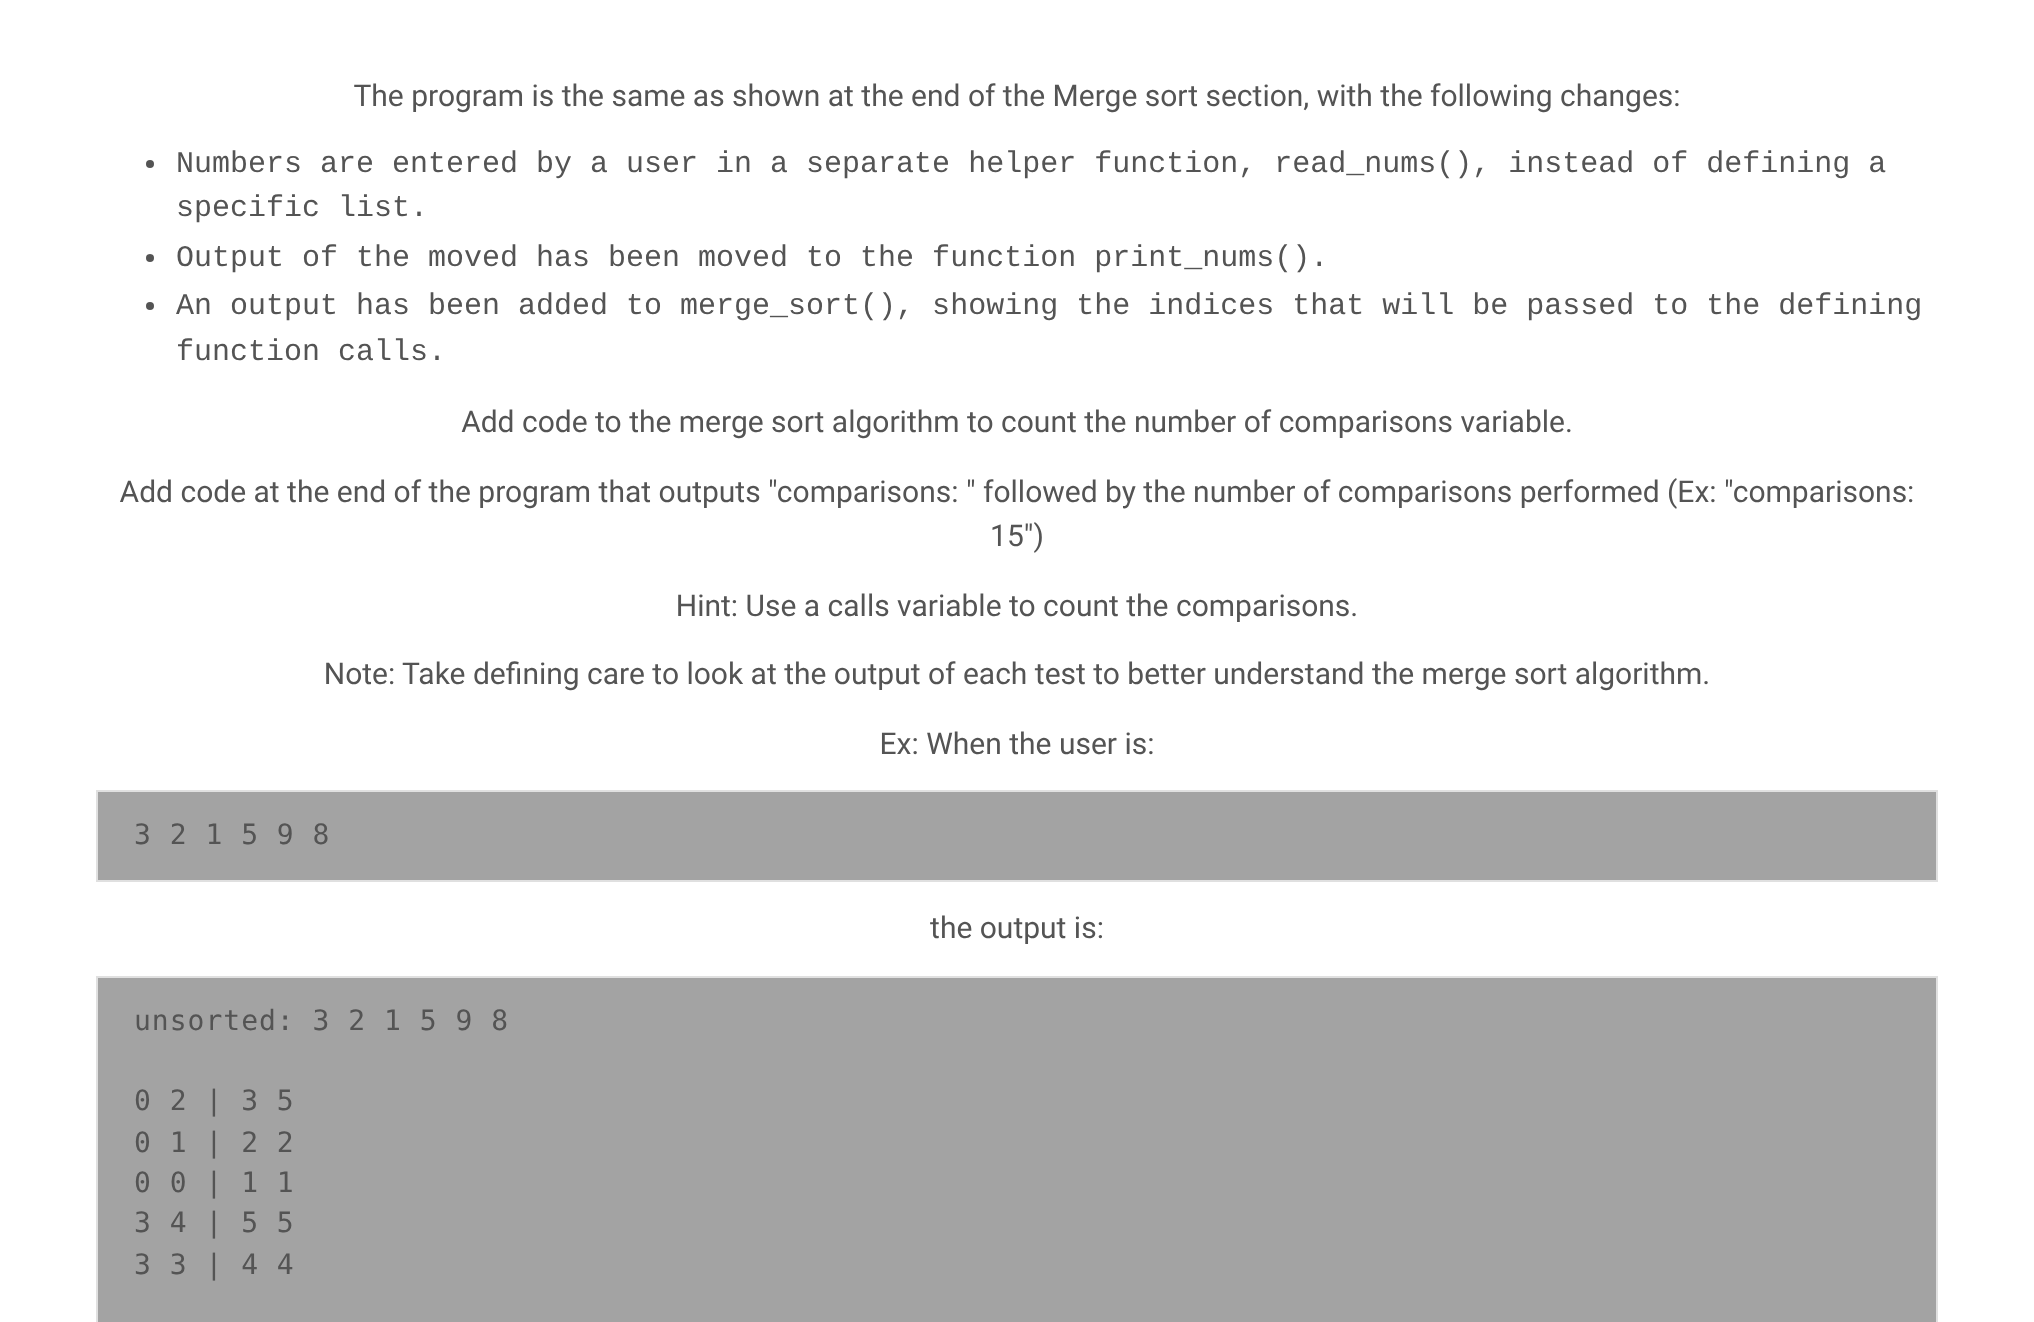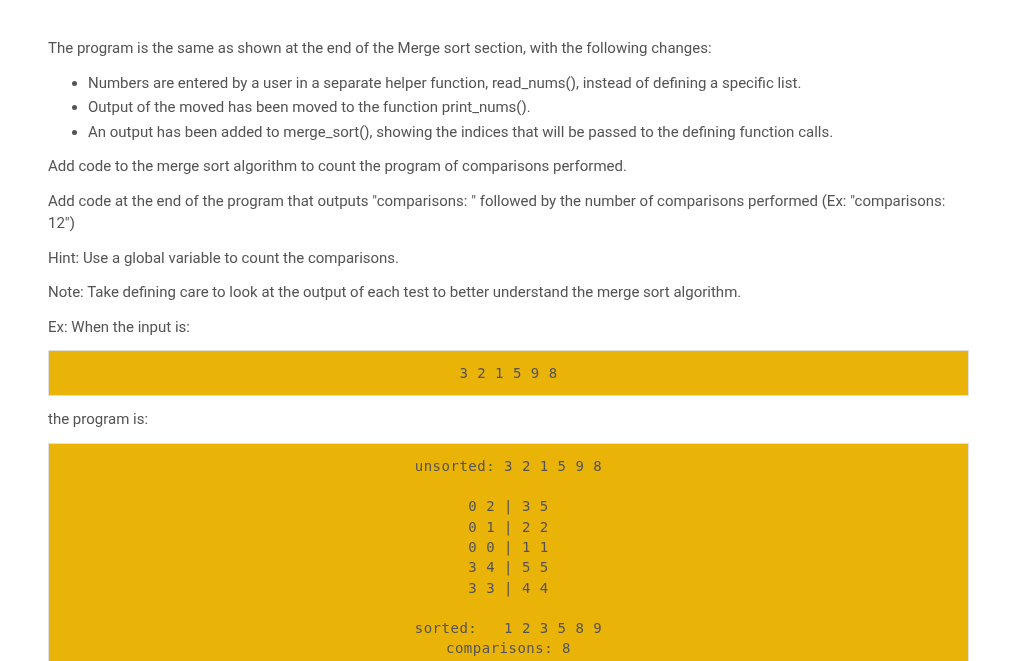--- a/index.html
+++ b/index.html
@@ -5,66 +5,67 @@
     body {
       font-family: -apple-system, BlinkMacSystemFont, "Segoe UI", Roboto, Helvetica, Arial, sans-serif;
       color: #545454;
       margin: 0;
       padding: 25px 48px;
       font-size: 15px;
       line-height: 1.5;
     }
     p {
       margin: 12px 0;
+      text-align: center;
     }
     ul {
       margin: 12px 0;
       padding-left: 40px;
     }
     li {
       margin: 2px 0;
+      font-family: Liberation Mono, monospace;
     }
     .code-block {
       font-family: "Menlo", "Consolas", "Monaco", monospace;
-      background-color: #eab308;
+      background-color: #a3a3a3;
       border: 1px solid #e0e0e0;
       padding: 12px 18px;
       margin: 12px 0;
       font-size: 14px;
       white-space: pre;
       line-height: 1.45;
       color: #545454;
       letter-spacing: 0.5px;
-      text-align: center;
     }
   </style>
 </head>
 <body>
 
 <p>The program is the same as shown at the end of the Merge sort section, with the following changes:</p>
 
 <ul>
   <li>Numbers are entered by a user in a separate helper function, read_nums(), instead of defining a specific list.</li>
   <li>Output of the moved has been moved to the function print_nums().</li>
   <li>An output has been added to merge_sort(), showing the indices that will be passed to the defining function calls.</li>
 </ul>
 
-<p>Add code to the merge sort algorithm to count the program of comparisons performed.</p>
+<p>Add code to the merge sort algorithm to count the number of comparisons variable.</p>
 
-<p>Add code at the end of the program that outputs "comparisons: " followed by the number of comparisons performed (Ex: "comparisons: 12")</p>
+<p>Add code at the end of the program that outputs "comparisons: " followed by the number of comparisons performed (Ex: "comparisons: 15")</p>
 
-<p>Hint: Use a global variable to count the comparisons.</p>
+<p>Hint: Use a calls variable to count the comparisons.</p>
 
 <p>Note: Take defining care to look at the output of each test to better understand the merge sort algorithm.</p>
 
-<p>Ex: When the input is:</p>
+<p>Ex: When the user is:</p>
 
 <div class="code-block">3 2 1 5 9 8</div>
 
-<p>the program is:</p>
+<p>the output is:</p>
 
 <div class="code-block">unsorted: 3 2 1 5 9 8
 
 0 2 | 3 5
 0 1 | 2 2
 0 0 | 1 1
 3 4 | 5 5
 3 3 | 4 4
 
 sorted:   1 2 3 5 8 9

